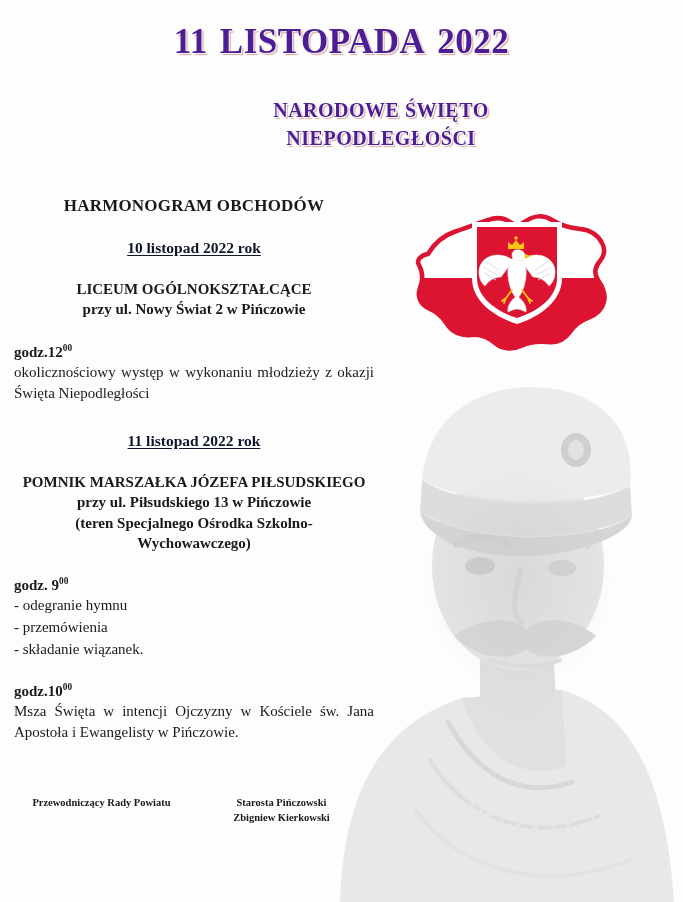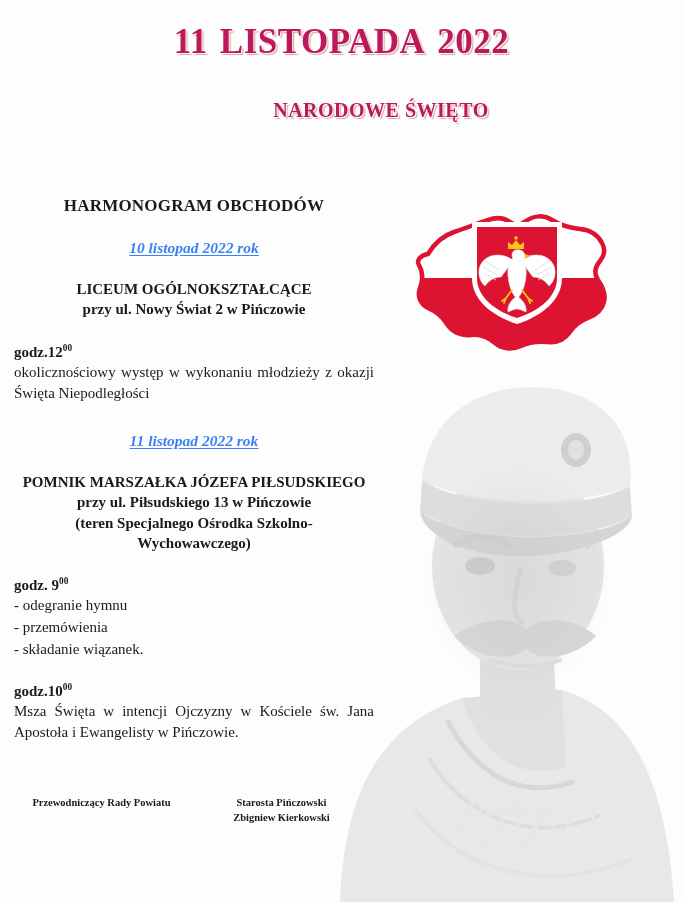--- a/index.html
+++ b/index.html
@@ -29,21 +29,21 @@
     width: 353px;
     height: 572px;
     overflow: hidden;
     pointer-events: none;
     z-index: 0;
   }
   #portrait-watermark svg { display: block; }
 
   
   .hdr-red {
-    color: #be185d;
+    color: #4c1d95;
     font-weight: bold;
     font-family: "Liberation Serif", "DejaVu Serif", serif;
     letter-spacing: 0.5px;
     text-shadow:
       1px 1px 0 rgba(255,255,255,0.85),
       2px 2px 1px rgba(150,40,30,0.40);
   }
 
   #title-main {
     position: absolute;
@@ -90,25 +90,24 @@
     font-weight: bold;
     font-size: 17px;
     letter-spacing: 0.2px;
     margin: 0 0 23px 0;
   }
 
   .date-banner {
     text-align: center;
     font-weight: bold;
     font-size: 15.5px;
-    color: #3b82f6;
+    color: #0f172a;
     text-decoration: underline;
     text-underline-offset: 2px;
     margin: 0 0 22px 0;
-    font-style: italic;
   }
 
   .venue {
     text-align: center;
     font-weight: bold;
     font-size: 15px;
     line-height: 1.35;
     margin: 0 0 24px 0;
   }
   .venue div { white-space: pre-wrap; }
@@ -244,20 +243,21 @@
       </g>
     </svg>
   </div>
 
   <div id="title-main" class="hdr-red">
     <span>11</span><span class="sp"></span><span>LISTOPADA</span><span class="sp"></span><span>2022</span>
   </div>
 
   <div id="title-sub" class="hdr-red">
     <div>NARODOWE ŚWIĘTO</div>
+    <div>NIEPODLEGŁOŚCI</div>
   </div>
 
   <div id="emblem">
     <svg width="205" height="155" viewBox="0 0 205 155" xmlns="http://www.w3.org/2000/svg">
       <defs>
 
         <path id="plShape" d="M14 56
              C 20 46, 28 38, 40 34
              C 52 30, 62 26, 74 22
              C 82 19, 90 20, 96 24

